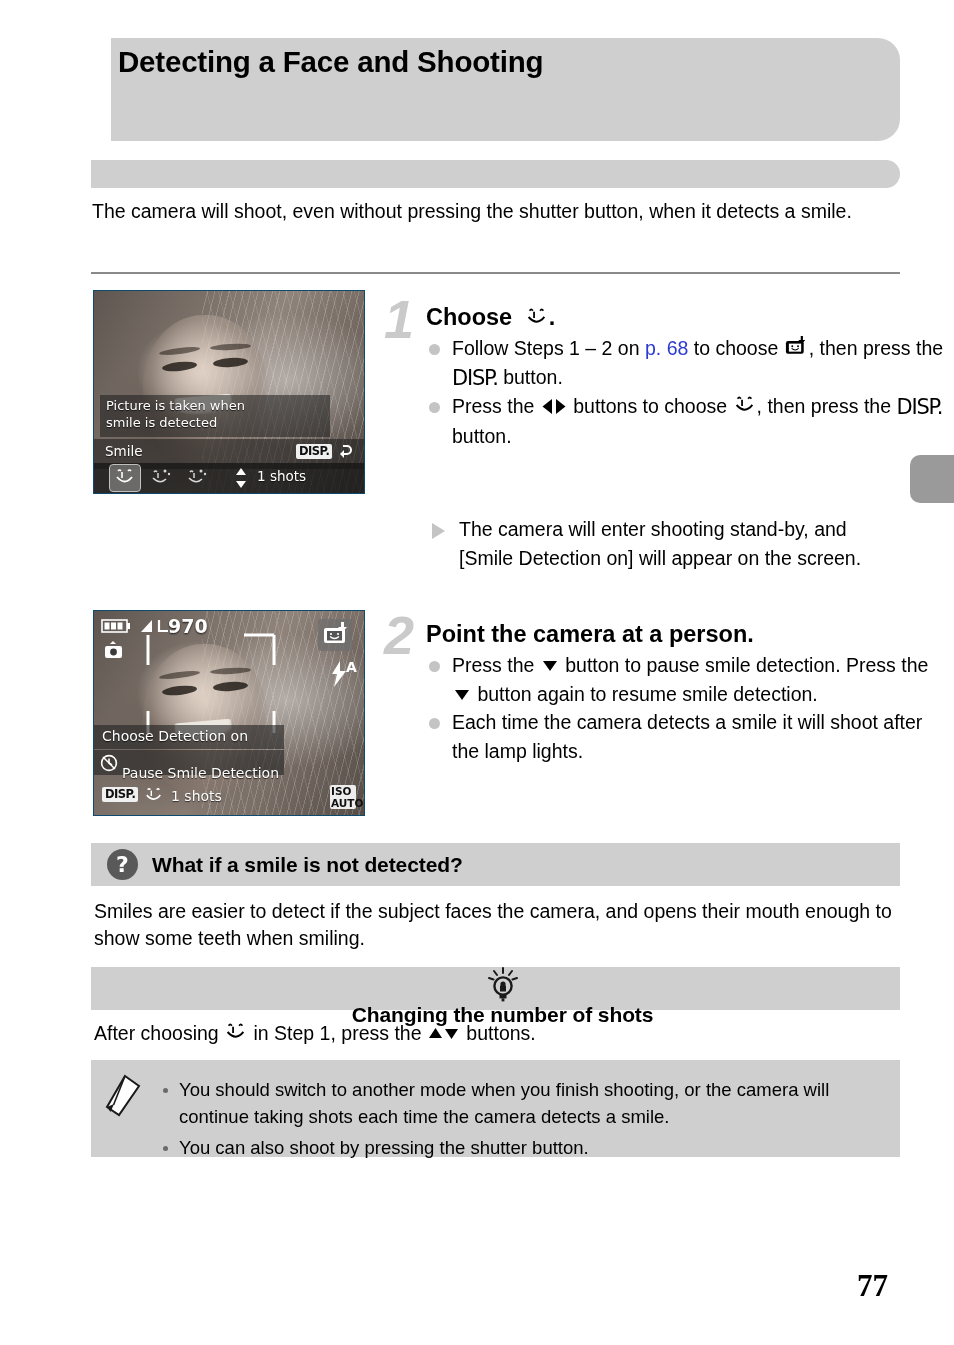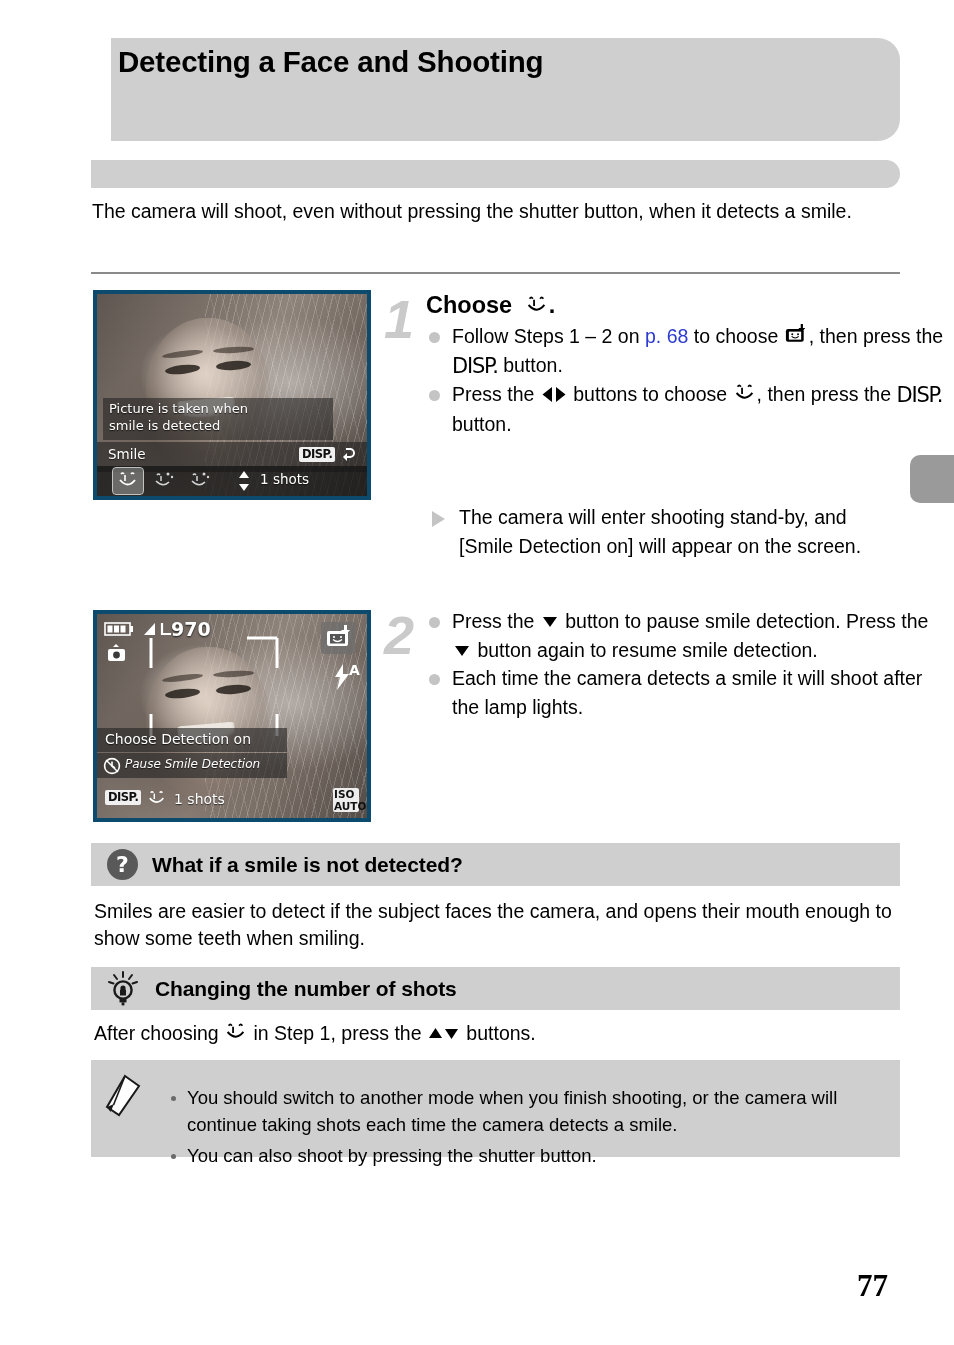--- a/index.html
+++ b/index.html
@@ -93,21 +93,21 @@
     top: 455px;
     width: 44px;
     height: 48px;
     background: #9a9a9a;
     border-radius: 10px 0 0 10px;
   }
 
   
   .cam-shot {
     position: absolute;
-    border: 4px solid #0c4a6e;
+    border: 1px solid #0c4a6e;
     overflow: hidden;
     background: #6e6e6e;
   }
   #cam-shot-1 { left: 93px; top: 290px; width: 270px; height: 202px; }
   #cam-shot-2 { left: 93px; top: 610px; width: 270px; height: 204px; }
 
   .cam-photo {
     position: absolute;
     inset: 0;
     background:
@@ -222,20 +222,21 @@
   .mode-cell.sel {
     background: rgba(210,210,210,0.38);
     border-radius: 3px;
     outline: 1px solid rgba(245,245,245,0.75);
   }
 
   
   .step {
     position: absolute;
     width: 520px;
+    margin-top: 12px;
   }
   .step-num {
     position: absolute;
     color: #cacaca;
     font-size: 54px;
     font-weight: bold;
     font-style: italic;
     line-height: 54px;
     font-family: "Liberation Sans", sans-serif;
   }
@@ -344,21 +345,21 @@
     left: 14px;
     top: 14px;
     width: 40px;
     height: 46px;
   }
   .note-list {
     position: absolute;
     left: 64px;
     top: 8px;
     width: 730px;
-    margin: 12px;
+    margin: 4px;
     padding: 0;
     list-style: none;
   }
   .note-list li {
     position: relative;
     padding-left: 20px;
     font-size: 18.5px;
     line-height: 27px;
     margin-top: 4px;
   }
@@ -524,21 +525,21 @@
 
   <div class="ov-panel" style="left:0px; top:114px; width:190px; height:24px; background:rgba(35,35,35,0.62);"></div>
   <div class="msg-text" style="left:8px; top:117px; font-size:14px;">Choose Detection on</div>
 
   <div class="ov-panel" style="left:0px; top:139px; width:190px; height:25px; background:rgba(35,35,35,0.62);"></div>
   <svg class="ov" style="left:6px; top:143px;" width="18" height="18" viewBox="0 0 18 18">
     <circle cx="9" cy="9" r="7.4" fill="none" stroke="#fff" stroke-width="1.6"></circle>
     <path d="M9 4.5 L9 9 L12 11" stroke="#fff" stroke-width="1.6" fill="none"></path>
     <path d="M3 3 L15 15" stroke="#fff" stroke-width="1.4"></path>
   </svg>
-  <div class="msg-text" style="left:28px; top:142px; font-size:12px;font-style:italic;">Pause Smile Detection</div>
+  <div class="msg-text" style="left:28px; top:154px; font-size:14px;">Pause Smile Detection</div>
 
   <div class="disp-chip" style="left:8px; top:176px;">DISP.</div>
   <svg class="ov" style="left:50px; top:176px;" width="20" height="18" viewBox="0 0 22 20">
     <path d="M4 3 Q5.5 1 7 3" stroke="#fff" stroke-width="1.6" fill="none"></path>
     <path d="M14 3 Q15.5 1 17 3" stroke="#fff" stroke-width="1.6" fill="none"></path>
     <path d="M8 4 L8 10" stroke="#fff" stroke-width="1.6" fill="none"></path>
     <path d="M3 9 Q11 18 18 9" stroke="#fff" stroke-width="1.8" fill="none"></path>
   </svg>
   <div class="lbl" style="left:77px; top:177px; font-size:14px;">1 shots</div>
 
@@ -578,37 +579,38 @@
       </svg><span>, then press the </span><span class="disp-word">DISP.</span><span> button.</span></li>
   </ul>
 </div>
 
 <div class="step" style="left:426px; top:503px; width:480px;">
   <div class="result">The camera will enter shooting stand-by, and [Smile Detection on] will appear on the screen.</div>
 </div>
 
 <div class="step-num" style="left:384px; top:608px;">2</div>
 <div class="step" style="left:426px; top:607px;">
+  <div class="step-title">Point the camera at a person.</div>
   <ul class="bullets">
     <li><span>Press the </span><svg class="gl" style="vertical-align:-1px;" width="20" height="15" viewBox="0 0 20 15">
         <path d="M3 3 L17 3 L10 13 Z" fill="#000"></path>
       </svg><span> button to pause smile detection. Press the </span><svg class="gl" style="vertical-align:-1px;" width="20" height="15" viewBox="0 0 20 15">
         <path d="M3 3 L17 3 L10 13 Z" fill="#000"></path>
       </svg><span> button again to resume smile detection.</span></li>
     <li><span>Each time the camera detects a smile it will shoot after the lamp lights.</span></li>
   </ul>
 </div>
 
 <div class="tip-head" style="top:843px;">
   <div class="icon-q">?</div>
   <div class="tip-head-title">What if a smile is not detected?</div>
 </div>
 <div class="tip-body" style="top:898px;">Smiles are easier to detect if the subject faces the camera, and opens their mouth enough to show some teeth when smiling.</div>
 
-<div class="tip-head" style="top:967px;">
+<div class="tip-head" style="top:967px;flex-direction:column;">
   <div class="icon-bulb">
     <svg width="36" height="36" viewBox="0 0 36 36">
       <path d="M18 1 L18 6 M9 4 L12 8 M27 4 L24 8 M4 11 L8.5 12.5 M32 11 L27.5 12.5" stroke="#1a1a1a" stroke-width="2" fill="none" stroke-linecap="round"></path>
       <circle cx="18" cy="19" r="8.6" fill="none" stroke="#1a1a1a" stroke-width="2.4"></circle>
       <circle cx="18" cy="17" r="2.6" fill="#1a1a1a"></circle>
       <rect x="15" y="18.5" width="6" height="6" fill="#1a1a1a"></rect>
       <rect x="14.5" y="27.2" width="7" height="4.2" fill="#1a1a1a"></rect>
       <rect x="16.6" y="31.4" width="2.8" height="3" fill="#1a1a1a"></rect>
     </svg>
   </div>

